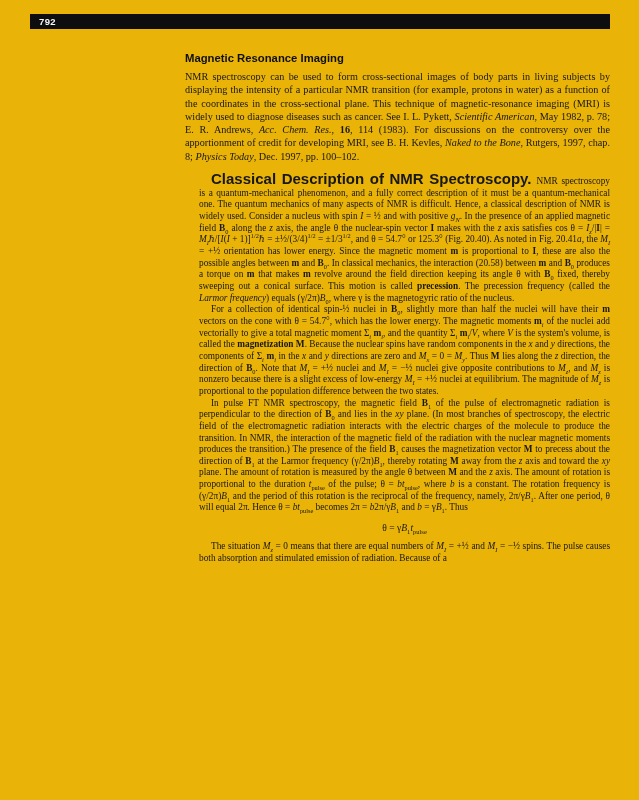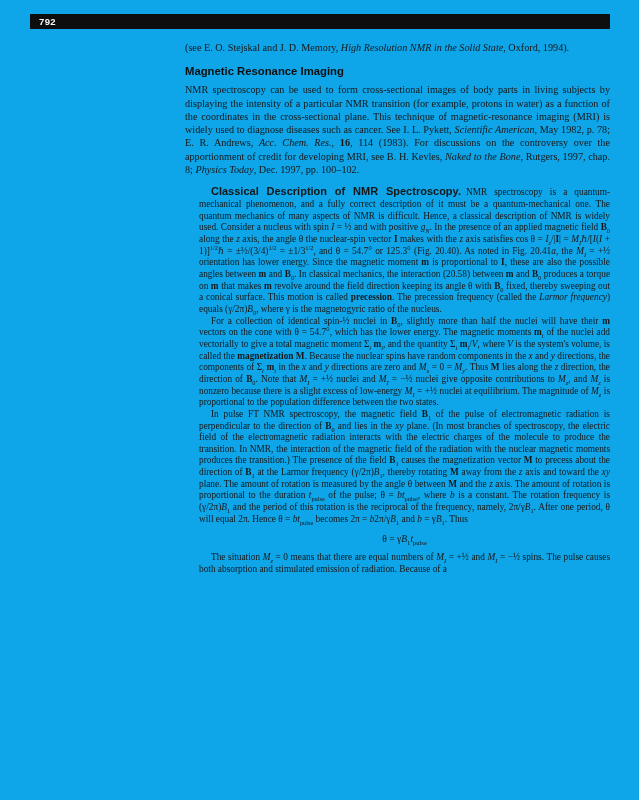--- a/index.html
+++ b/index.html
@@ -3,21 +3,21 @@
 <meta charset="utf-8">
 <style>
   html, body { margin: 0; padding: 0; }
   body {
     width: 639px; height: 800px;
     background: #f3f3f1;
     font-family: "Liberation Serif", "DejaVu Serif", serif;
   }
   .page {
     position: relative; width: 639px; height: 800px;
-    background: #0ea5e9; color: #171717; overflow: hidden;
+    background: #eab308; color: #171717; overflow: hidden;
   }
   .header-bar {
     position: absolute; top: 14px; left: 30px; width: 580px; height: 15px;
     background: #0e0e0e; display: flex; align-items: center;
   }
   .page-number {
     color: #fafafa; font-family: "Liberation Sans", sans-serif;
     font-weight: bold; font-size: 9.5px; padding-left: 9px; letter-spacing: .4px;
   }
   .margin-col {
@@ -30,38 +30,37 @@
   .para { font-size: 10.2px; line-height: 13.3px; text-align: justify; margin: 0; }
   .section-heading {
     font-family: "Liberation Sans", sans-serif; font-weight: bold;
     font-size: 11.3px; margin: 11px 0 6px 0; color: #0f0f0f;
   }
   .smallprint { margin: 10px 0 0 14px; }
   .spara { font-size: 9.3px; line-height: 11.65px; text-align: justify; margin: 0; }
   .findent { text-indent: 12px; }
   .runin {
     font-family: "Liberation Sans", sans-serif; font-weight: bold;
-    font-size: 11px; margin-right: 5px;
+    font-size: 15px; margin-right: 5px;
   }
   .equation { text-align: center; font-size: 9.6px; margin: 8px 0 8px 0; }
   sub, sup { font-size: 68%; line-height: 0; }
 </style>
 </head>
 <body>
 
 <div class="page">
 
   <div class="header-bar">
     <span class="page-number">792</span>
   </div>
 
 
   <main class="text-col">
 
-    <p class="para">(see E. O. Stejskal and J. D. Memory, <i>High Resolution NMR in the Solid State</i>, Oxford, 1994).</p>
 
     <h2 class="section-heading">Magnetic Resonance Imaging</h2>
 
     <p class="para">NMR spectroscopy can be used to form cross-sectional images of body parts in living subjects by displaying the intensity of a particular NMR transition (for example, protons in water) as a function of the coordinates in the cross-sectional plane. This technique of magnetic-resonance imaging (MRI) is widely used to diagnose diseases such as cancer. See I. L. Pykett, <i>Scientific American</i>, May 1982, p. 78; E. R. Andrews, <i>Acc. Chem. Res.</i>, <b>16</b>, 114 (1983). For discussions on the controversy over the apportionment of credit for developing MRI, see B. H. Kevles, <i>Naked to the Bone</i>, Rutgers, 1997, chap. 8; <i>Physics Today</i>, Dec. 1997, pp. 100–102.</p>
 
     <section class="smallprint">
 
       <p class="spara findent"><b class="runin">Classical Description of NMR Spectroscopy.</b><span>NMR spectroscopy is a quantum-mechanical phenomenon, and a fully correct description of it must be a quantum-mechanical one. The quantum mechanics of many aspects of NMR is difficult. Hence, a classical description of NMR is widely used. Consider a nucleus with spin <i>I</i> = ½ and with positive <i>g</i><sub><i>N</i></sub>. In the presence of an applied magnetic field <b>B</b><sub>0</sub> along the <i>z</i> axis, the angle θ the nuclear-spin vector <b>I</b> makes with the <i>z</i> axis satisfies cos θ = <i>I</i><sub><i>z</i></sub>/|<b>I</b>| = <i>M</i><sub><i>I</i></sub>ℏ/[<i>I</i>(<i>I</i> + 1)]<sup>1/2</sup>ℏ = ±½/(3/4)<sup>1/2</sup> = ±1/3<sup>1/2</sup>, and θ = 54.7° or 125.3° (Fig. 20.40). As noted in Fig. 20.41<i>a</i>, the <i>M</i><sub><i>I</i></sub> = +½ orientation has lower energy. Since the magnetic moment <b>m</b> is proportional to <b>I</b>, these are also the possible angles between <b>m</b> and <b>B</b><sub>0</sub>. In classical mechanics, the interaction (20.58) between <b>m</b> and <b>B</b><sub>0</sub> produces a torque on <b>m</b> that makes <b>m</b> revolve around the field direction keeping its angle θ with <b>B</b><sub>0</sub> fixed, thereby sweeping out a conical surface. This motion is called <b>precession</b>. The precession frequency (called the <i>Larmor frequency</i>) equals (γ/2π)<i>B</i><sub>0</sub>, where γ is the magnetogyric ratio of the nucleus.</span></p>
 
       <p class="spara findent">For a collection of identical spin-½ nuclei in <b>B</b><sub>0</sub>, slightly more than half the nuclei will have their <b>m</b> vectors on the cone with θ = 54.7°, which has the lower energy. The magnetic moments <b>m</b><sub><i>i</i></sub> of the nuclei add vectorially to give a total magnetic moment Σ<sub><i>i</i></sub> <b>m</b><sub><i>i</i></sub>, and the quantity Σ<sub><i>i</i></sub> <b>m</b><sub><i>i</i></sub>/<i>V</i>, where <i>V</i> is the system's volume, is called the <b>magnetization M</b>. Because the nuclear spins have random components in the <i>x</i> and <i>y</i> directions, the components of Σ<sub><i>i</i></sub> <b>m</b><sub><i>i</i></sub> in the <i>x</i> and <i>y</i> directions are zero and <i>M</i><sub><i>x</i></sub> = 0 = <i>M</i><sub><i>y</i></sub>. Thus <b>M</b> lies along the <i>z</i> direction, the direction of <b>B</b><sub>0</sub>. Note that <i>M</i><sub><i>I</i></sub> = +½ nuclei and <i>M</i><sub><i>I</i></sub> = −½ nuclei give opposite contributions to <i>M</i><sub><i>z</i></sub>, and <i>M</i><sub><i>z</i></sub> is nonzero because there is a slight excess of low-energy <i>M</i><sub><i>I</i></sub> = +½ nuclei at equilibrium. The magnitude of <i>M</i><sub><i>z</i></sub> is proportional to the population difference between the two states.</p>

